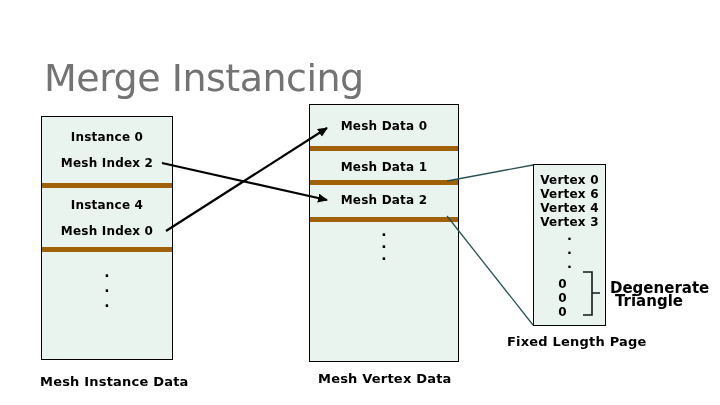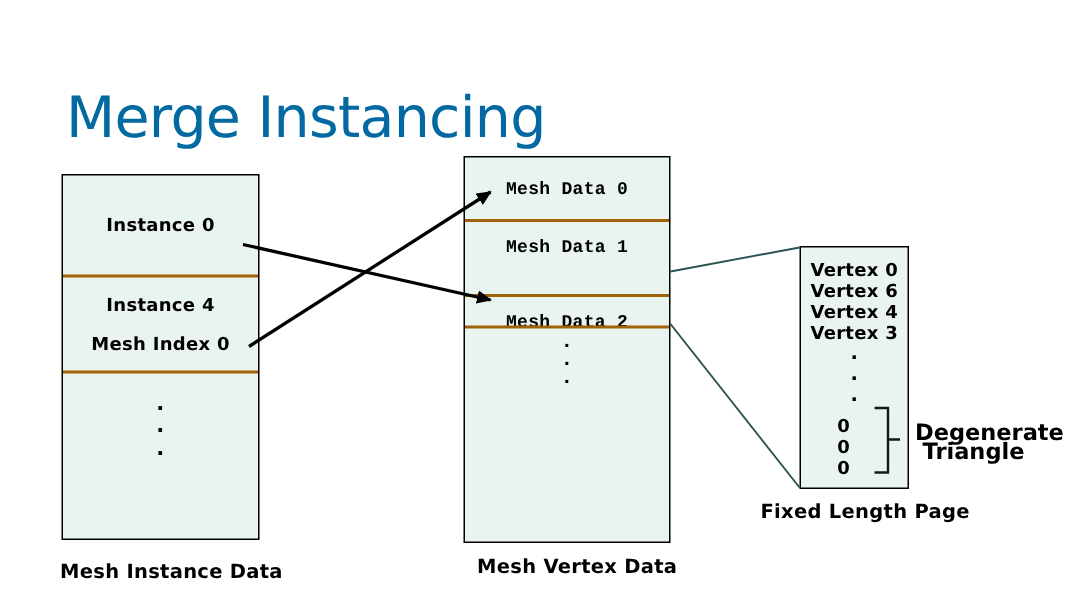--- a/index.html
+++ b/index.html
@@ -2,35 +2,35 @@
 <html><head>
 <meta charset="utf-8">
 <style>
   html,body { margin:0; padding:0; background:#fff; }
   #slide {
     position:relative; width:720px; height:405px; background:#ffffff;
     overflow:hidden; font-family:"DejaVu Sans","Liberation Sans",sans-serif;
   }
   #title {
     position:absolute; left:44px; top:56px;
-    font-size:38px; font-weight:400; color:#0369a1; letter-spacing:-0.5px;
+    font-size:38px; font-weight:400; color:#737373; letter-spacing:-0.5px;
     white-space:nowrap;
   }
   .box {
     position:absolute; background:#e9f4ee; border:1px solid #000;
     box-sizing:border-box;
   }
   .cell {
     position:absolute; left:0; width:100%; box-sizing:border-box;
     display:flex; flex-direction:column; align-items:center;
     color:#000; font-weight:bold; font-size:12px; letter-spacing:0.2px;
   }
   .cell.two { justify-content:center; row-gap:12px; }
   .cell.one { justify-content:center; }
-  .cell.border-top { border-top:2px solid #a16207; }
+  .cell.border-top { border-top:5px solid #a16207; }
   .cellline { display:block; white-space:nowrap; }
   .dotline { display:block; font-size:14px; font-weight:bold; }
   .dots-left { justify-content:flex-start; padding-top:13px; }
   .dots-left .dotline { line-height:15px; }
   .dots-mid { justify-content:flex-start; padding-top:3px; }
   .dots-mid .dotline { line-height:12px; }
   #vertex-box .row {
     display:block; text-align:center; line-height:14px;
     font-size:12px; font-weight:bold; color:#000; letter-spacing:0.2px;
   }
@@ -53,40 +53,41 @@
 </head>
 <body>
 
 <div id="slide">
 
   <div id="title">Merge Instancing</div>
 
   <div class="box" id="instance-box" style="left:41px; top:116px; width:132px; height:244px;">
     <div class="cell two" style="top:0; height:66px;">
       <span class="cellline">Instance 0</span>
+      <span class="cellline">Mesh Index 2</span>
     </div>
     <div class="cell two border-top" style="top:66px; height:64px;">
       <span class="cellline">Instance 4</span>
       <span class="cellline">Mesh Index 0</span>
     </div>
     <div class="cell border-top dots-left" style="top:130px; height:114px;">
       <span class="dotline">.</span>
       <span class="dotline">.</span>
       <span class="dotline">.</span>
     </div>
   </div>
 
-  <div class="box" id="mesh-box" style="left:309px; top:104px; width:138px; height:258px;font-family:Liberation Mono, monospace;">
+  <div class="box" id="mesh-box" style="left:309px; top:104px; width:150px; height:258px;">
     <div class="cell one" style="top:0; height:41px;">
       <span class="cellline">Mesh Data 0</span>
     </div>
     <div class="cell one border-top" style="top:41px; height:36px;">
       <span class="cellline">Mesh Data 1</span>
     </div>
-    <div class="cell one border-top" style="top:91px; height:35px;">
+    <div class="cell one border-top" style="top:75px; height:35px;">
       <span class="cellline">Mesh Data 2</span>
     </div>
     <div class="cell border-top dots-mid" style="top:112px; height:146px;">
       <span class="dotline">.</span>
       <span class="dotline">.</span>
       <span class="dotline">.</span>
     </div>
   </div>
 
   <div class="box" id="vertex-box" style="left:533px; top:164px; width:73px; height:162px;">

